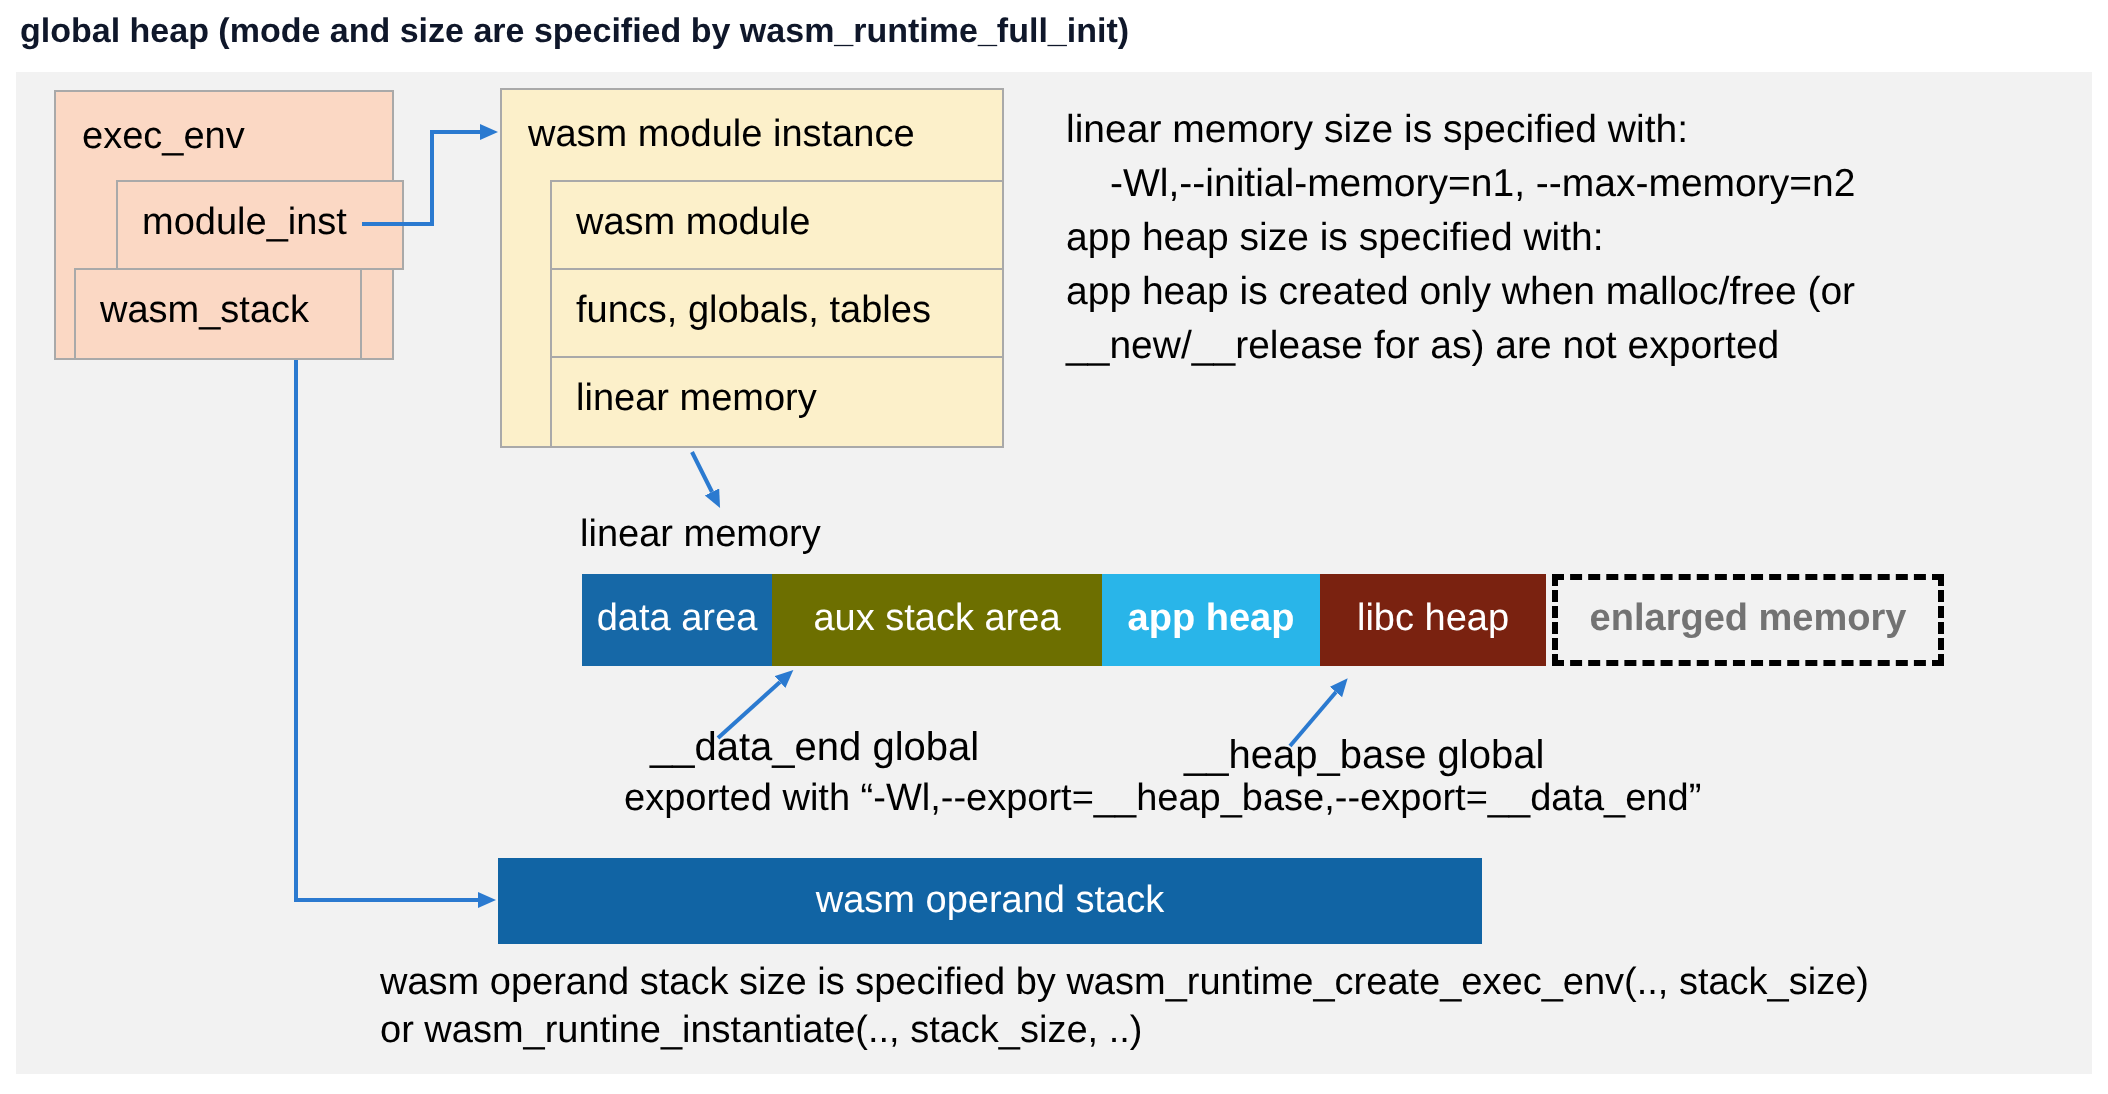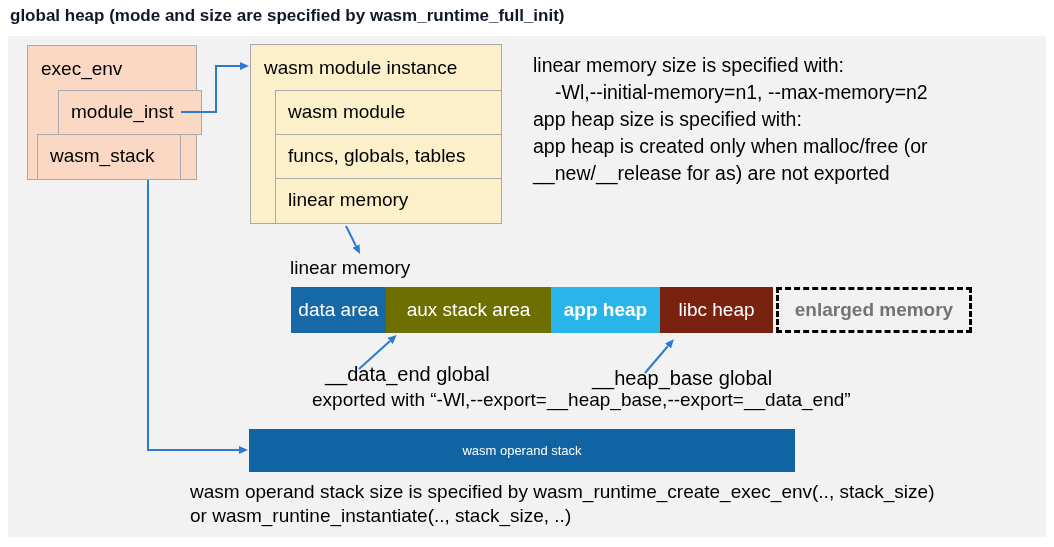--- a/index.html
+++ b/index.html
@@ -30,22 +30,22 @@
   .seg-data{width:95px;background:#1668a7;}
   .seg-aux{width:165px;background:#6d6f00;}
   .seg-app{width:109px;background:#29b5e9;font-weight:bold;}
   .seg-libc{width:113px;background:#7a2210;}
   .seg-enlarged{width:196px;margin-left:3px;background:transparent;
        border:3px dashed #000;color:#737373;font-weight:bold;}
   .g-label{font-size:20px;}
   .data-end{left:325px;top:363px;}
   .heap-base{left:592px;top:367px;}
   .export-note{left:300px;top:389px;font-size:19px;margin-left:12px;}
-  .operand-bar{left:249px;top:429px;width:546px;height:43px;background:#1164a4;
-       color:#ffffff;font-size:13px;display:flex;align-items:center;justify-content:center;}
+  .operand-bar{left:249px;top:429px;width:492px;height:43px;background:#1164a4;
+       color:#ffffff;font-size:19px;display:flex;align-items:center;justify-content:center;}
   .note1{left:190px;top:481px;font-size:19px;}
   .note2{left:190px;top:505px;font-size:19px;}
   .overlay{position:absolute;left:0;top:0;width:1054px;height:547px;pointer-events:none;}
 </style>
 </head>
 <body>
 
 <div class="stage">
 
   <div class="abs title">global heap (mode and size are specified by wasm_runtime_full_init)</div>

